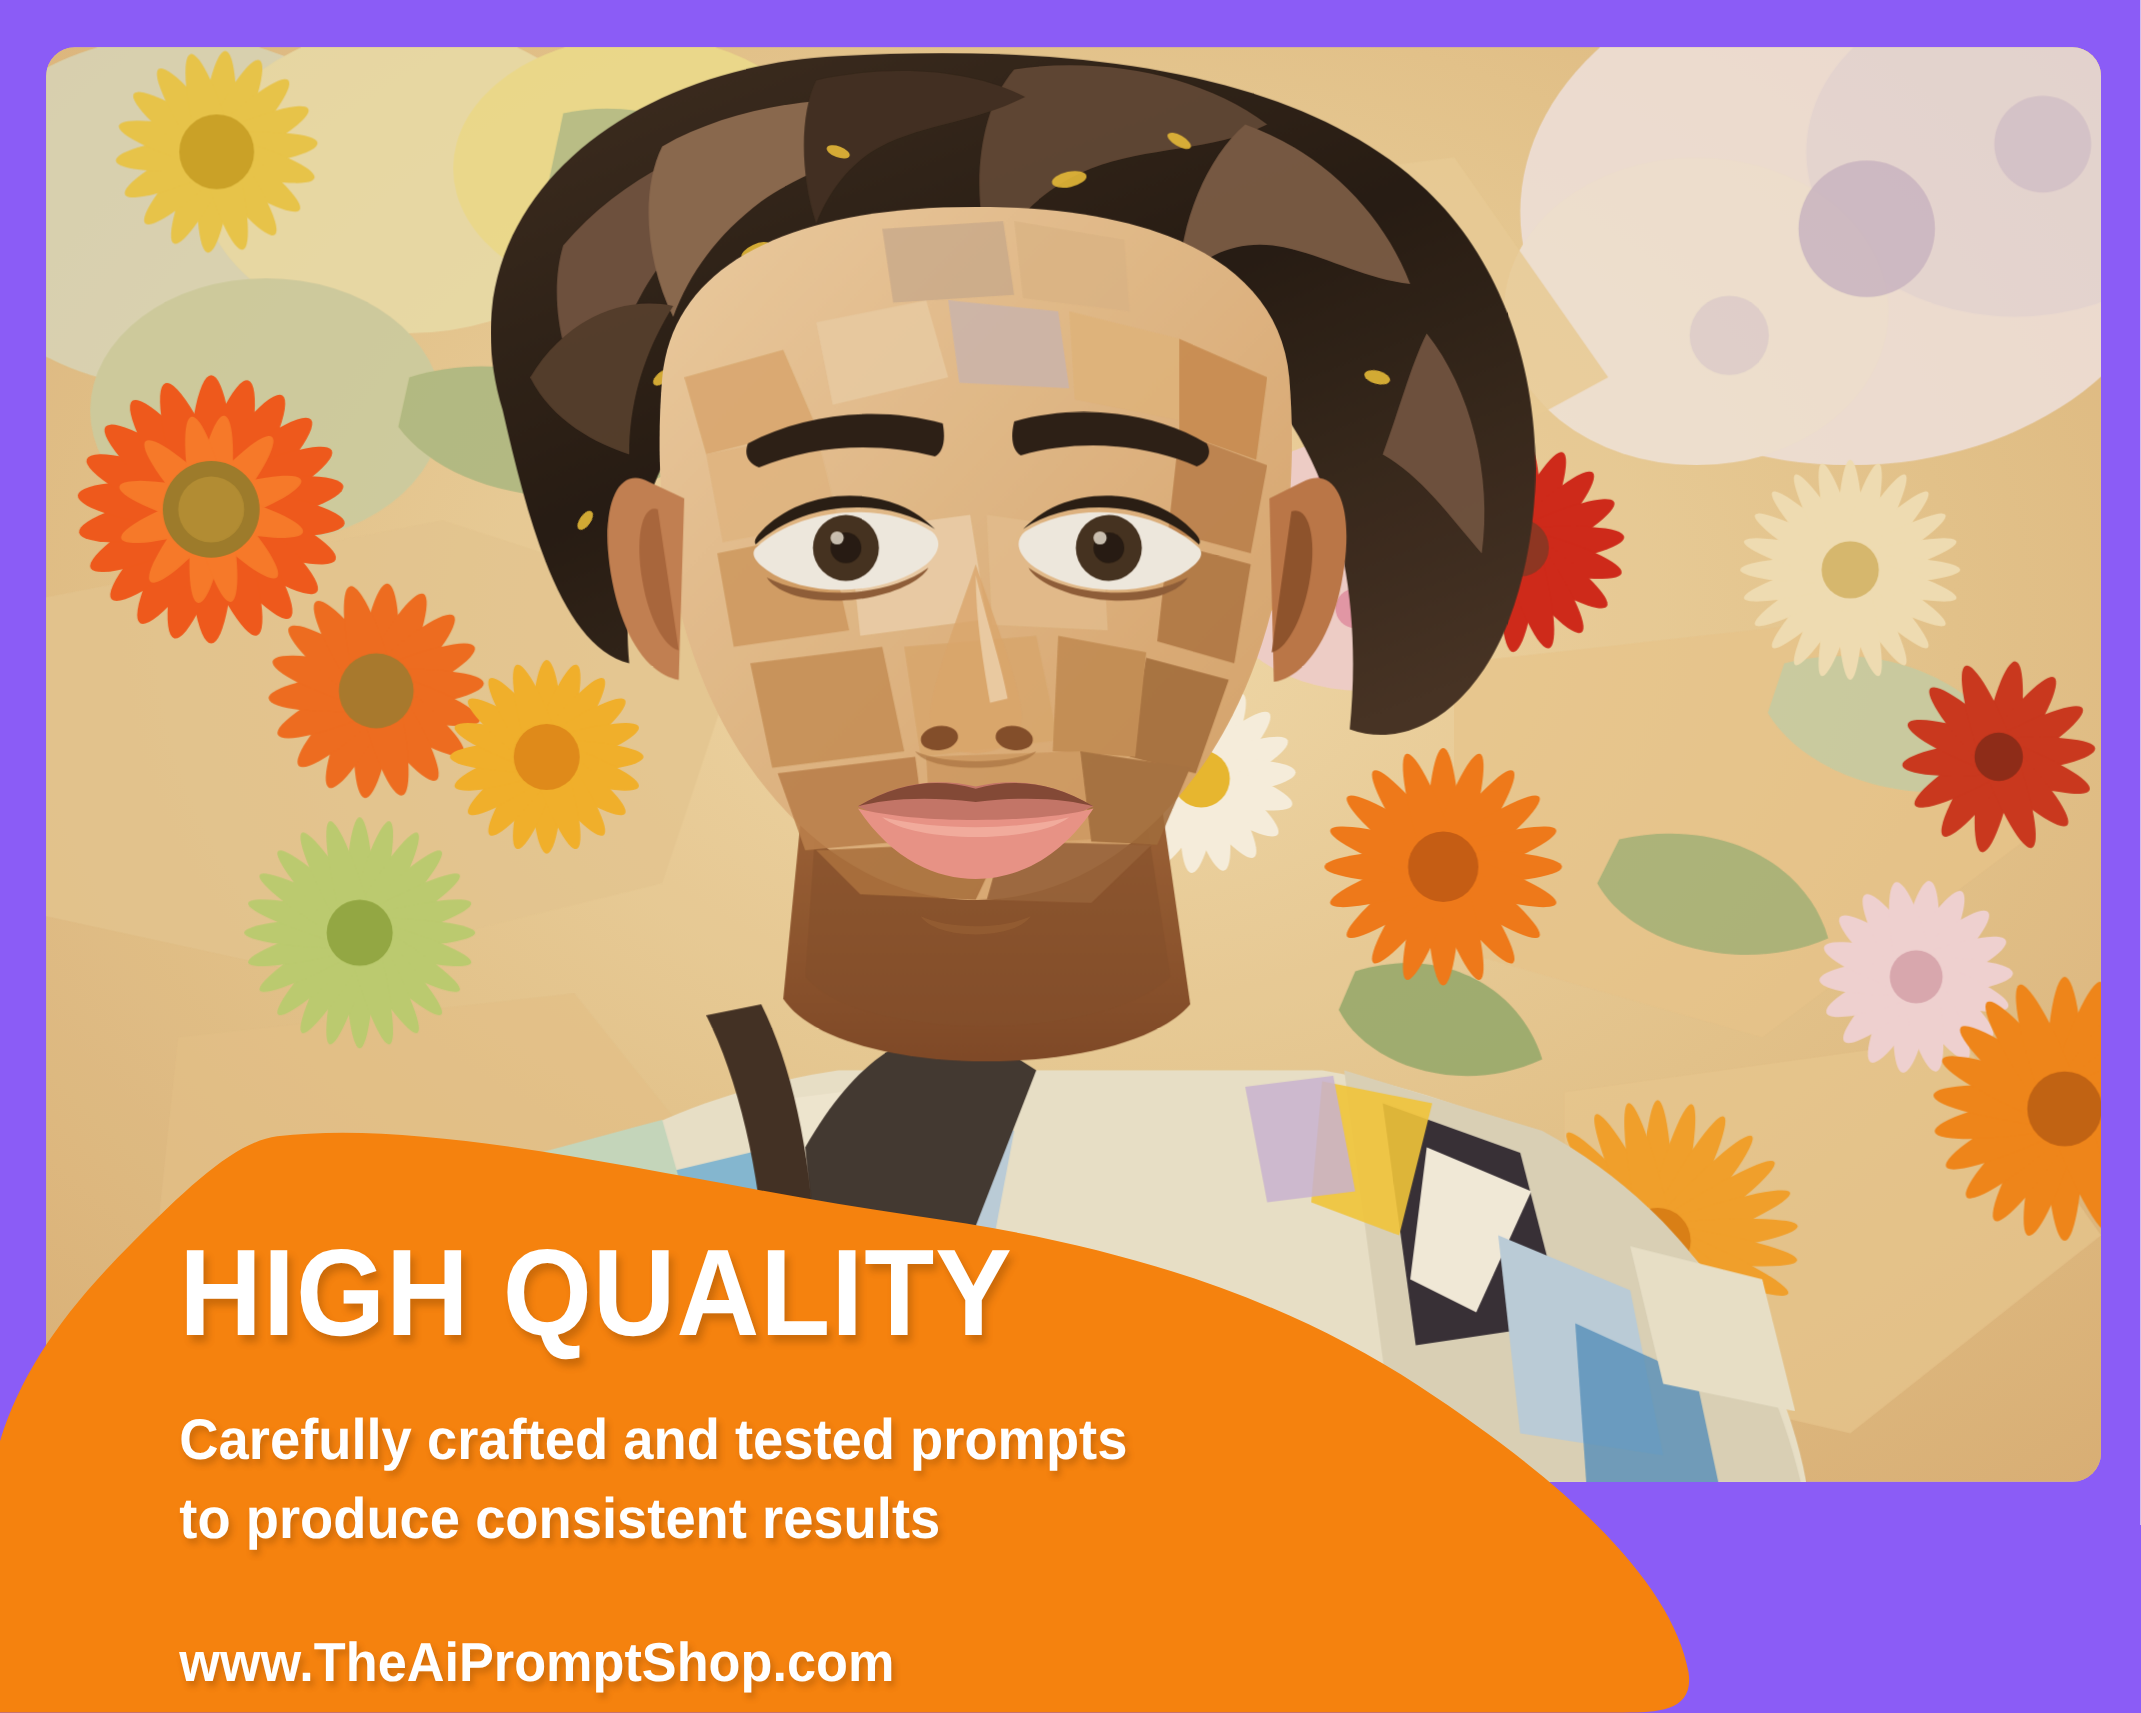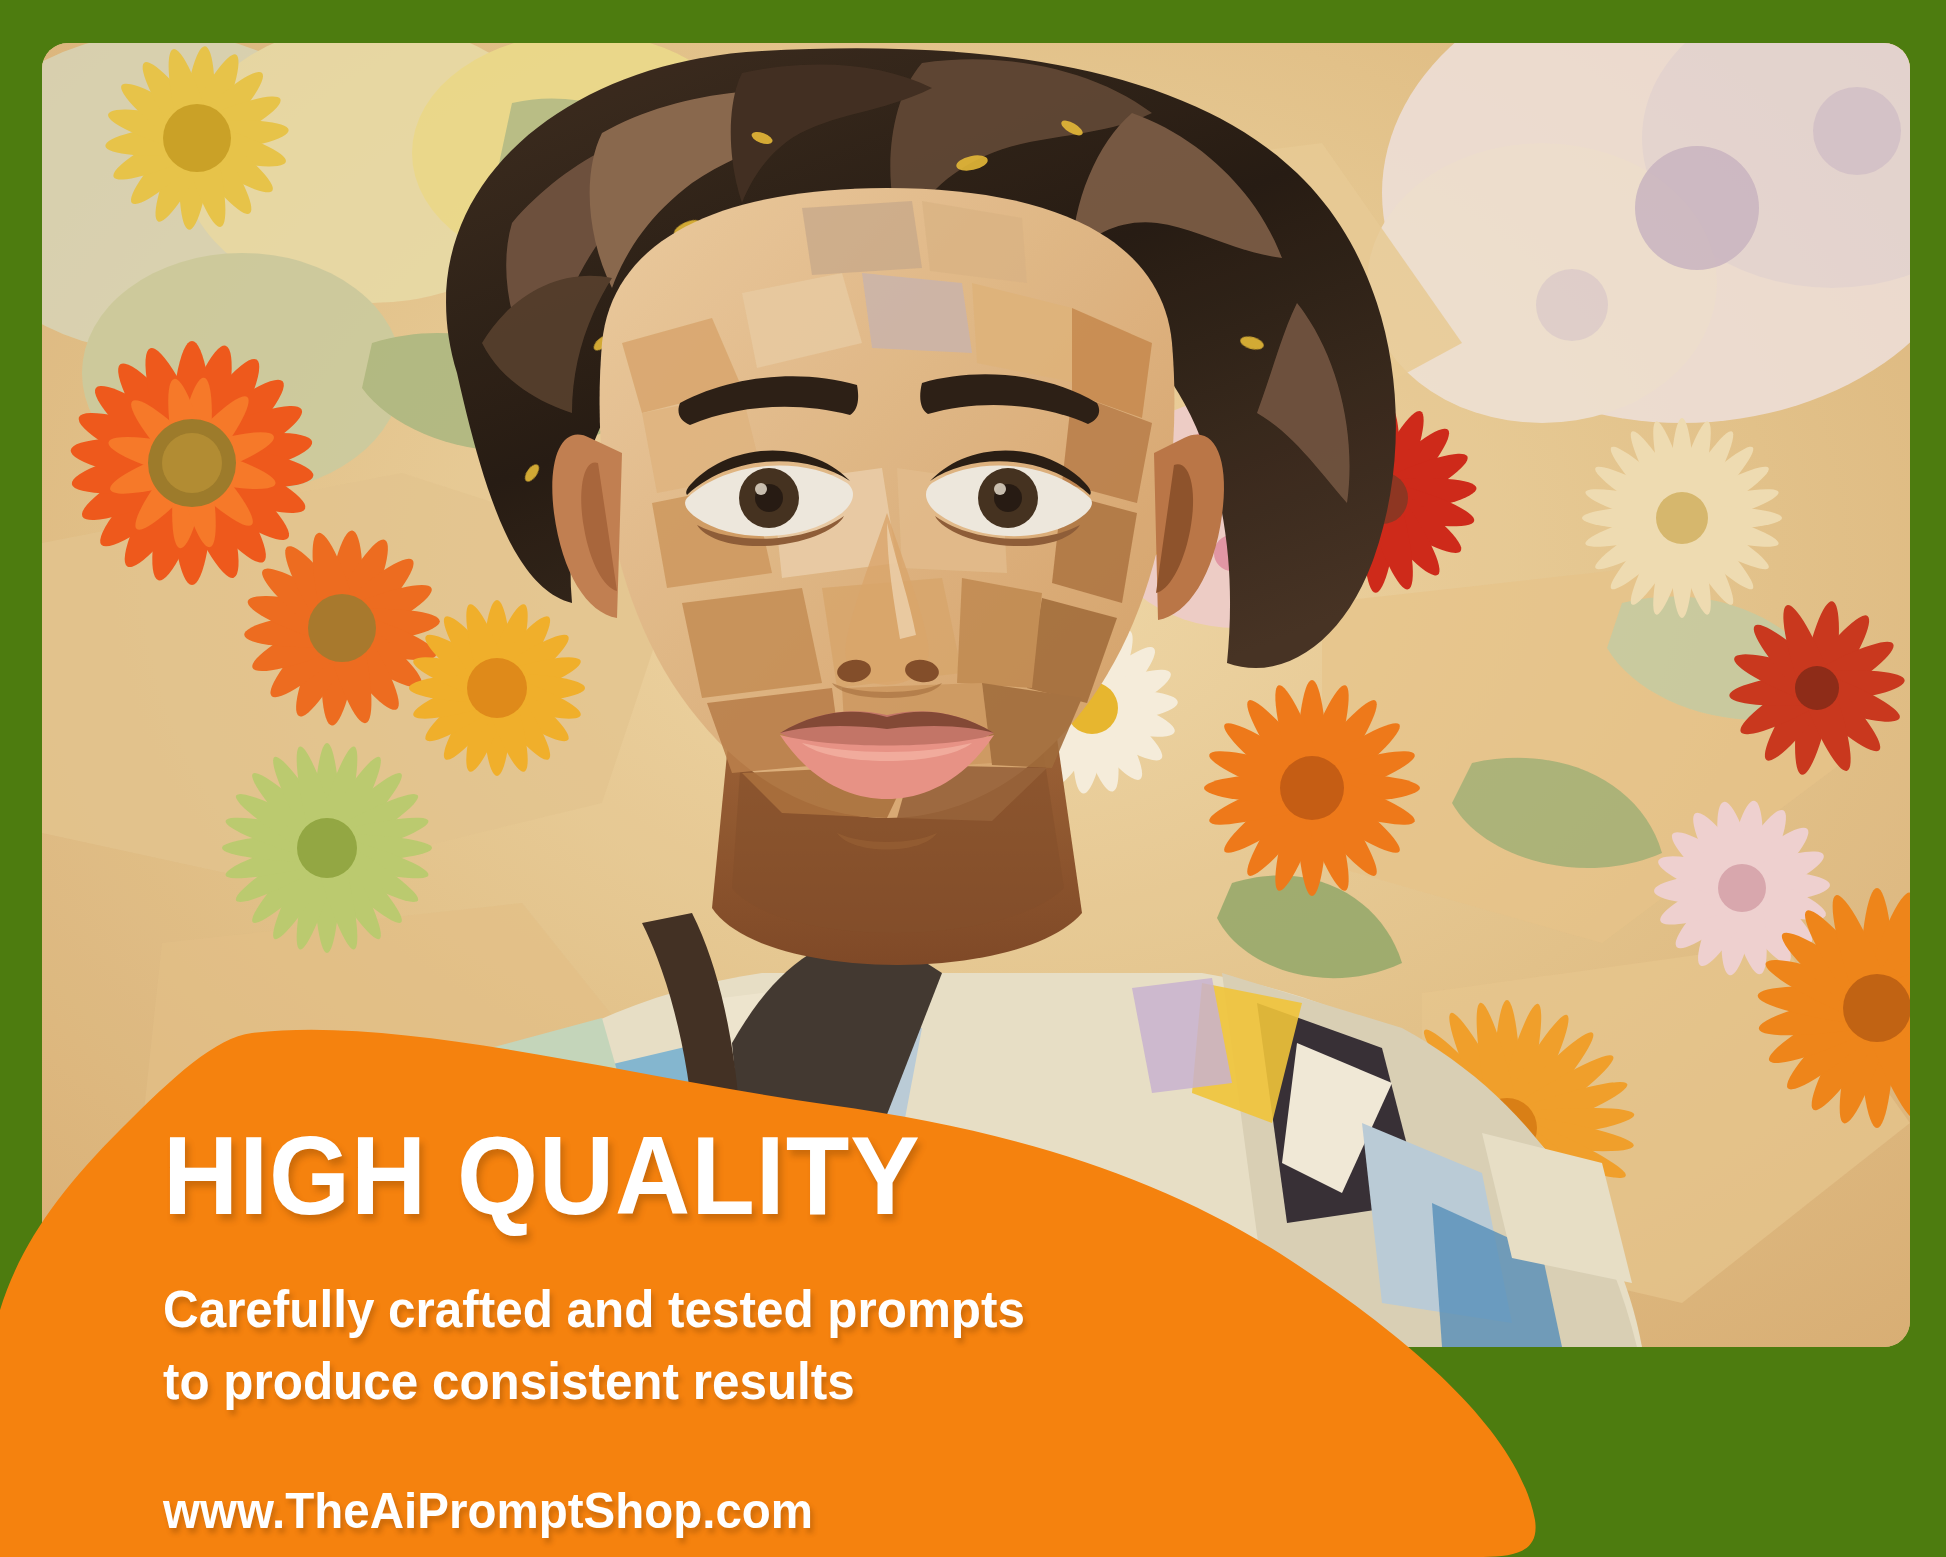--- a/index.html
+++ b/index.html
@@ -10,21 +10,21 @@
   body {
     font-family: "Liberation Sans", sans-serif;
   }
 
   
   #promo-card {
     position: relative;
     width: 1946px;
     height: 1557px;
     overflow: hidden;
-    background: #4d7c0f;   
+    background: #8b5cf6;   
   }
 
   
   #artwork-plate {
     position: absolute;
     left: 42px;
     top: 43px;
     width: 1868px;
     height: 1304px;
     border-radius: 26px;

